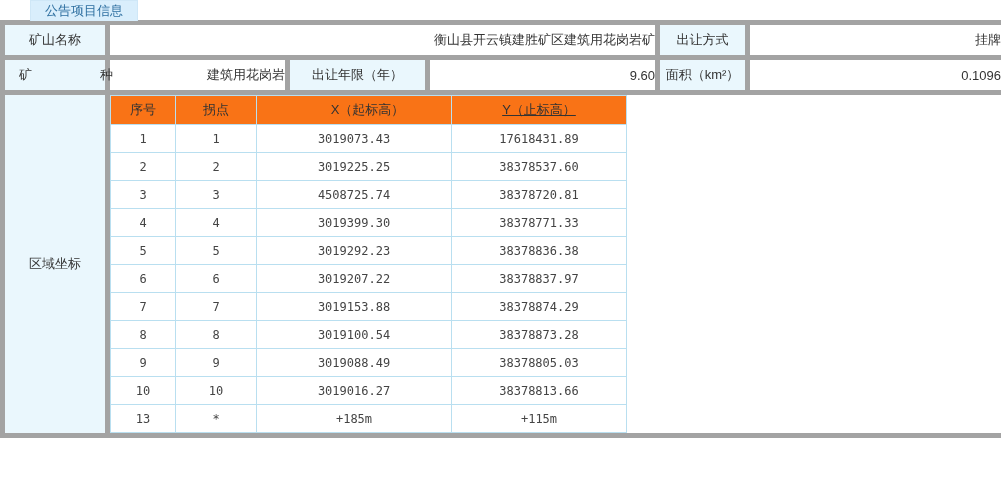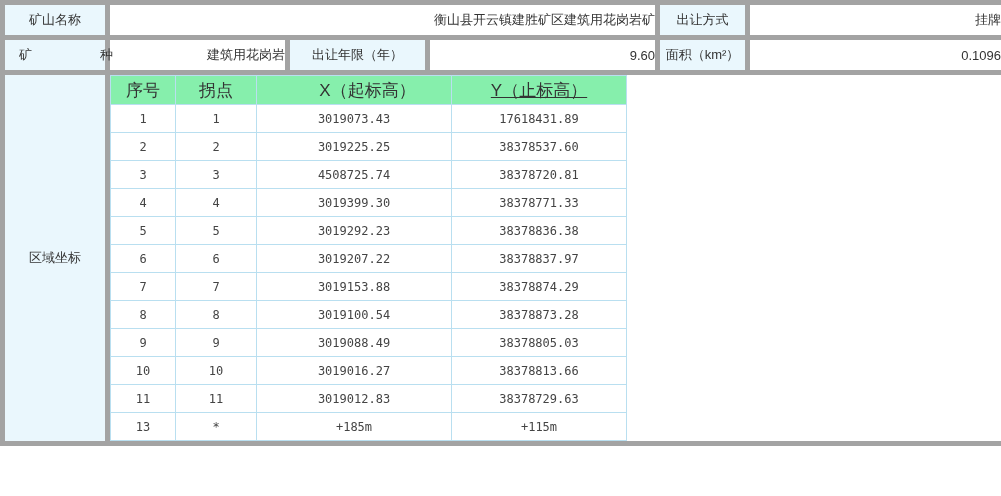--- a/index.html
+++ b/index.html
@@ -81,45 +81,48 @@
     vertical-align: top;
   }
   
   table.coords {
     border-collapse: collapse;
     table-layout: fixed;
     font-family: "DejaVu Sans Mono", monospace;
     font-size: 12px;
   }
   table.coords th {
-    background: #86efac;
+    background: #f97316;
     border: 1px solid #b9dff0;
     font-weight: normal;
     height: 26px;
     color: #333;
     font-family: "Liberation Sans", sans-serif;
-    font-size: 17px;
+    font-size: 13px;
   }
   table.coords td {
     border: 1px solid #b9dff0;
     height: 25px;
     text-align: center;
     color: #444;
     background: #ffffff;
   }
   .c-no { width: 62px; }
   .c-pt { width: 78px; }
   .c-x  { width: 165px; padding-left: 28px; }
   .c-y  { width: 172px; text-decoration: underline; }
 </style>
 </head>
 <body>
 
 <div class="page">
 
+  <div class="tab-bar">
+    <div class="tab">公告项目信息</div>
+  </div>
 
   <table class="info">
     <colgroup>
       <col style="width:105px">
       <col style="width:180px">
       <col style="width:140px">
       <col style="width:230px">
       <col style="width:90px">
       <col style="width:256px">
     </colgroup>
@@ -205,26 +208,20 @@
                 <td>3019088.49</td>
                 <td>38378805.03</td>
               </tr>
               <tr>
                 <td>10</td>
                 <td>10</td>
                 <td>3019016.27</td>
                 <td>38378813.66</td>
               </tr>
               <tr>
-                <td>11</td>
-                <td>11</td>
-                <td>3019012.83</td>
-                <td>38378729.63</td>
-              </tr>
-              <tr>
                 <td>13</td>
                 <td>*</td>
                 <td>+185m</td>
                 <td>+115m</td>
               </tr>
             </tbody>
           </table>
         </td>
       </tr>
     </tbody>

